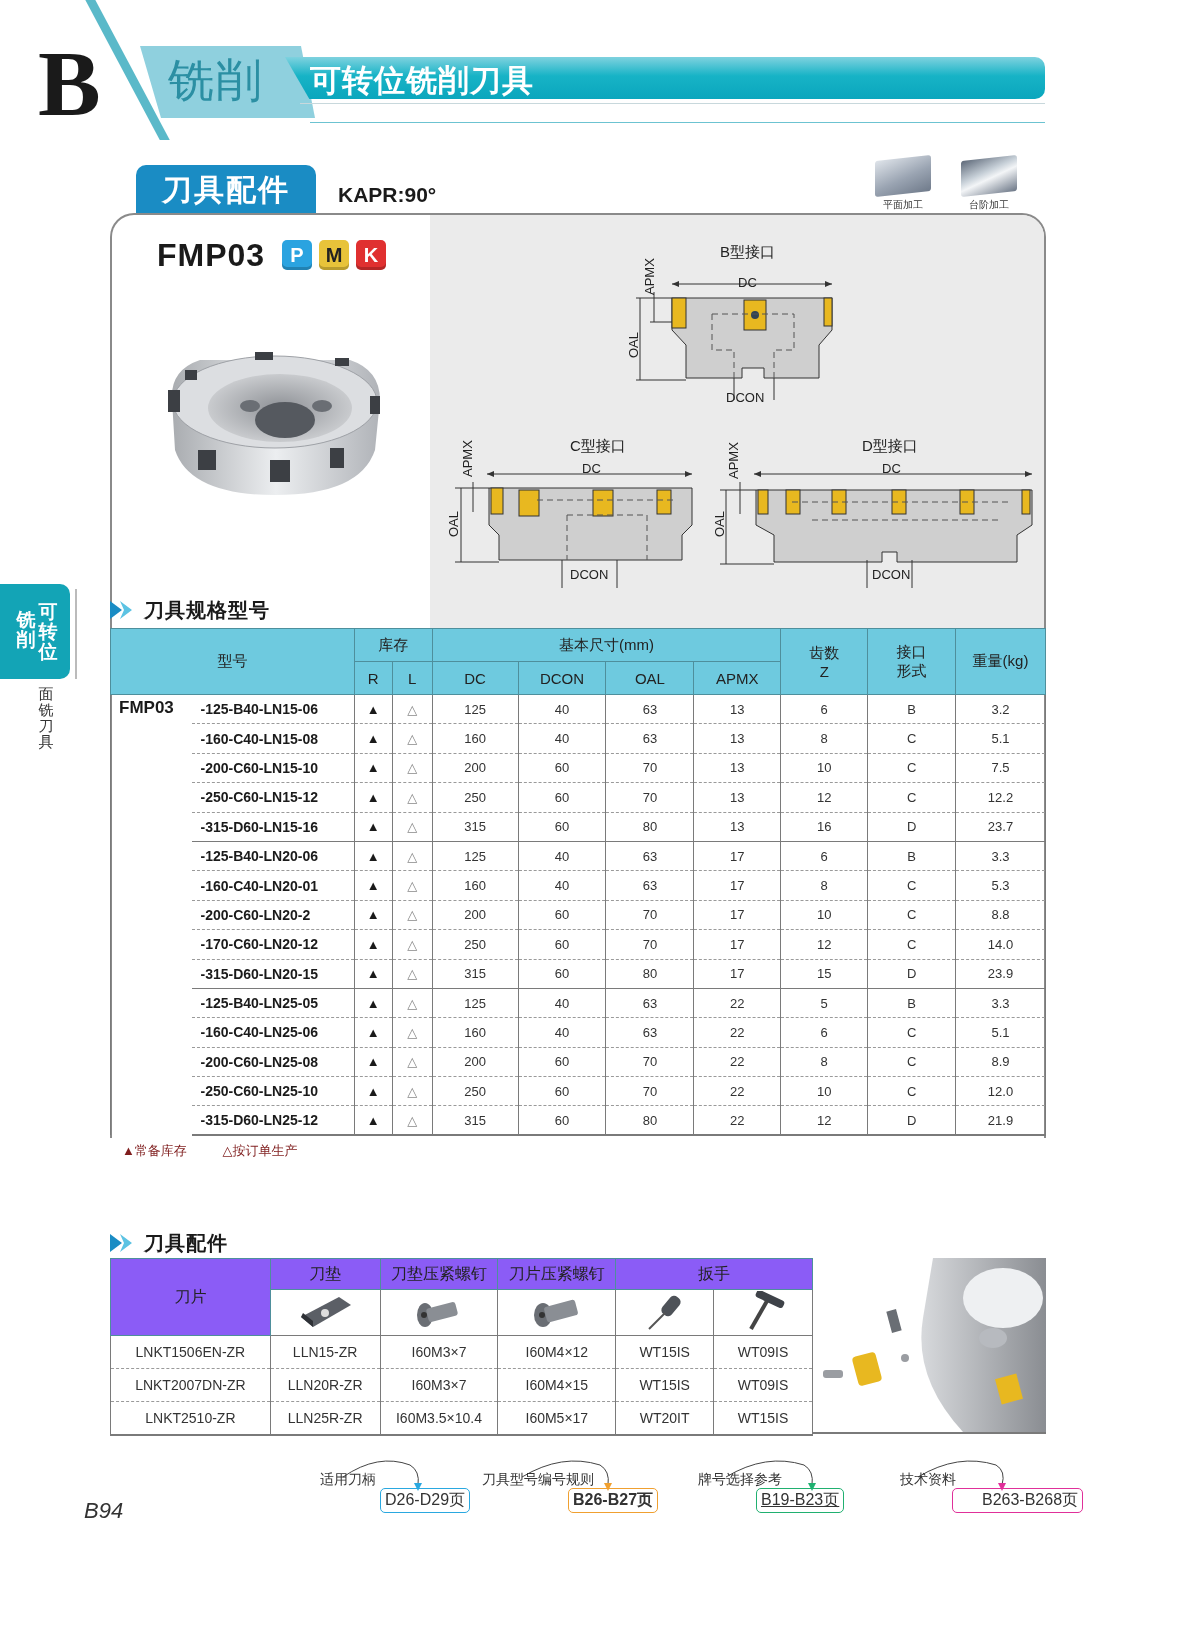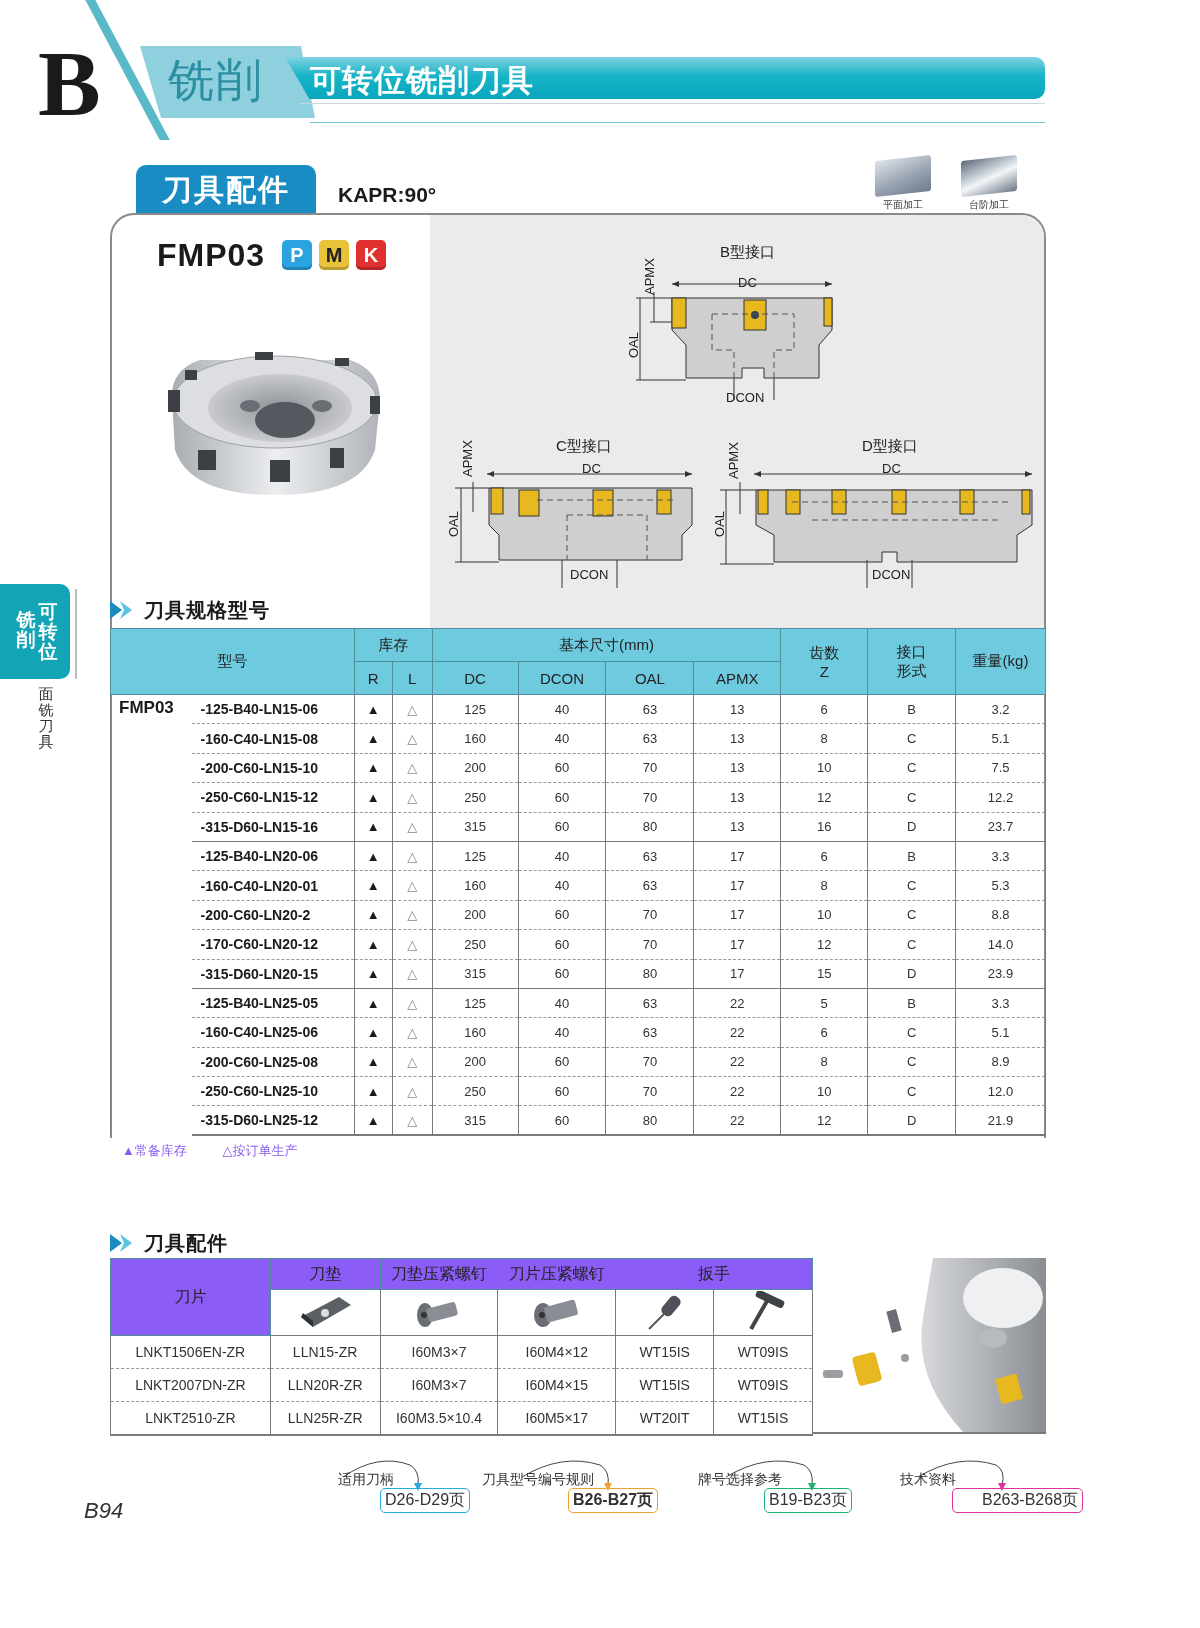--- a/index.html
+++ b/index.html
@@ -48,21 +48,21 @@
   table.spec { position: absolute; left: 110px; top: 628px; width: 936px; border-collapse: collapse; font-size: 13px; }
   table.spec th { background: #6ecadf; font-weight: normal; color: #222; font-size: 15px; border: 1px solid #4e8f9c; height: 33px; }
   table.spec td { height: 29.4px; text-align: center; color: #333; border-left: 1px solid #7a7a7a; border-right: 1px solid #7a7a7a; border-bottom: 1px dashed #9a9a9a; }
   table.spec td.code { text-align: left; font-weight: bold; font-size: 14px; color: #1a1a1a; padding-left: 8px; border-left: none; }
   table.spec td.series { text-align: left; font-weight: bold; font-size: 17px; color: #1a1a1a; padding-left: 8px; vertical-align: top; padding-top: 3px; border-bottom: none; border-right: none; }
   table.spec tr.grp-end td { border-bottom: 1px solid #7a7a7a; }
   table.spec tr.last td { border-bottom: 2px solid #7a7a7a; }
   table.spec .tri-f { font-size: 13px; color: #1a1a1a; }
   table.spec .tri-o { font-size: 13px; color: #888; }
 
-  .legend { position: absolute; left: 122px; top: 1142px; font-size: 13px; color: #8b5cf6; }
+  .legend { position: absolute; left: 122px; top: 1142px; font-size: 13px; color: #7f1d1d; }
   .legend span { margin-right: 32px; }
 
   
   table.acc { position: absolute; left: 110px; top: 1258px; width: 703px; border-collapse: collapse; font-size: 14px; }
   table.acc th { background: #8b5cf6; font-weight: normal; font-size: 16px; color: #222; border: 1px solid #4e8f9c; height: 31px; }
   table.acc td { text-align: center; color: #333; height: 33px; border-left: 1px solid #7a7a7a; border-right: 1px solid #7a7a7a; border-bottom: 1px dashed #9a9a9a; }
   table.acc td.imgcell { height: 46px; border-bottom: 1px solid #7a7a7a; background: #fff; }
   table.acc tr.last td { border-bottom: 2px solid #7a7a7a; }
   .acc-photo { position: absolute; left: 813px; top: 1258px; width: 233px; height: 176px; background: #fff; border-bottom: 2px solid #7a7a7a; overflow: hidden; }
 
@@ -158,21 +158,21 @@
     <line x1="30" y1="22" x2="30" y2="52" stroke="#333"></line>
       <line x1="26" y1="52" x2="48" y2="52" stroke="#333"></line>
     <line x1="110" y1="108" x2="110" y2="130" stroke="#333"></line>
       <line x1="150" y1="108" x2="150" y2="130" stroke="#333"></line>
   </svg>
   <div class="dg-lbl" style="left:626px; top:60px;">DC</div>
   <div class="dg-lbl" style="left:614px; top:175px;">DCON</div>
   <div class="dg-vlbl" style="left:514px; top:143px;">OAL</div>
   <div class="dg-vlbl" style="left:530px; top:80px;">APMX</div>
 
-  <div class="dg-title" style="left:444px; top:222px;">C型接口</div>
+  <div class="dg-title" style="left:458px; top:222px;">C型接口</div>
   <svg style="position:absolute; left:335px; top:245px;" width="260" height="130" viewBox="0 0 260 130">
     <line x1="40" y1="14" x2="245" y2="14" stroke="#333"></line>
     <polygon points="40,14 47,11 47,17" fill="#333"></polygon>
       <polygon points="245,14 238,11 238,17" fill="#333"></polygon>
     <path d="M42 28 L245 28 L245 65 L235 75 L235 100 L52 100 L52 75 L42 65 Z" fill="#cfcfcf" stroke="#333"></path>
     <rect x="44" y="28" width="12" height="26" fill="#e8b820" stroke="#333"></rect>
     <rect x="72" y="30" width="20" height="26" fill="#e8b820" stroke="#333"></rect>
     <rect x="146" y="30" width="20" height="26" fill="#e8b820" stroke="#333"></rect>
     <rect x="210" y="30" width="14" height="24" fill="#e8b820" stroke="#333"></rect>
     <path d="M90 40 L230 40 M120 55 L200 55 L200 100 M120 55 L120 100" fill="none" stroke="#555" stroke-dasharray="6,4"></path>
@@ -561,38 +561,38 @@
   <div class="c2">铣<br>削</div>
 </div>
 <div class="side-line"></div>
 <div class="side-sub">面<br>铣<br>刀<br>具</div>
 
 <div class="ref" style="left:318px;">
   <svg class="arc" width="110" height="40" viewBox="0 0 110 40">
       <path d="M25 22 Q60 -2 92 10 Q102 16 100 30" fill="none" stroke="#444"></path>
       <polygon points="96,28 104,28 100,36" fill="#2aa8e0"></polygon>
     </svg>
-  <div class="lbl" style="left:20px; top:16px;">适用刀柄</div>
+  <div class="lbl" style="left:2px; top:16px;">适用刀柄</div>
   <div class="pg" style="left:62px; top:33px; border-color:#2aa8e0; color:#333;">D26-D29页</div>
 </div>
 <div class="ref" style="left:482px;">
   <svg class="arc" width="150" height="40" viewBox="0 0 150 40">
       <path d="M40 22 Q80 -2 118 10 Q128 16 126 30" fill="none" stroke="#444"></path>
       <polygon points="122,28 130,28 126,36" fill="#f0a030"></polygon>
     </svg>
   <div class="lbl" style="left:0; top:16px;">刀具型号编号规则</div>
   <div class="pg" style="left:86px; top:33px; border-color:#f0a030;font-weight:bold;">B26-B27页</div>
 </div>
 <div class="ref" style="left:696px;">
   <svg class="arc" width="130" height="40" viewBox="0 0 130 40">
       <path d="M30 22 Q70 -2 108 10 Q118 16 116 30" fill="none" stroke="#444"></path>
       <polygon points="112,28 120,28 116,36" fill="#20b070"></polygon>
     </svg>
   <div class="lbl" style="left:2px; top:16px;">牌号选择参考</div>
-  <div class="pg" style="left:68px; top:33px; border-color:#20b070;">B19-B23页</div>
+  <div class="pg" style="left:60px; top:33px; border-color:#20b070;text-decoration:underline;">B19-B23页</div>
 </div>
 <div class="ref" style="left:898px;">
   <svg class="arc" width="120" height="40" viewBox="0 0 120 40">
       <path d="M20 22 Q60 -2 98 10 Q108 16 104 30" fill="none" stroke="#444"></path>
       <polygon points="100,28 108,28 104,36" fill="#e0309a"></polygon>
     </svg>
   <div class="lbl" style="left:2px; top:16px;">技术资料</div>
   <div class="pg" style="left:54px; top:33px; border-color:#e0309a;padding-left:29px;">B263-B268页</div>
 </div>
 

